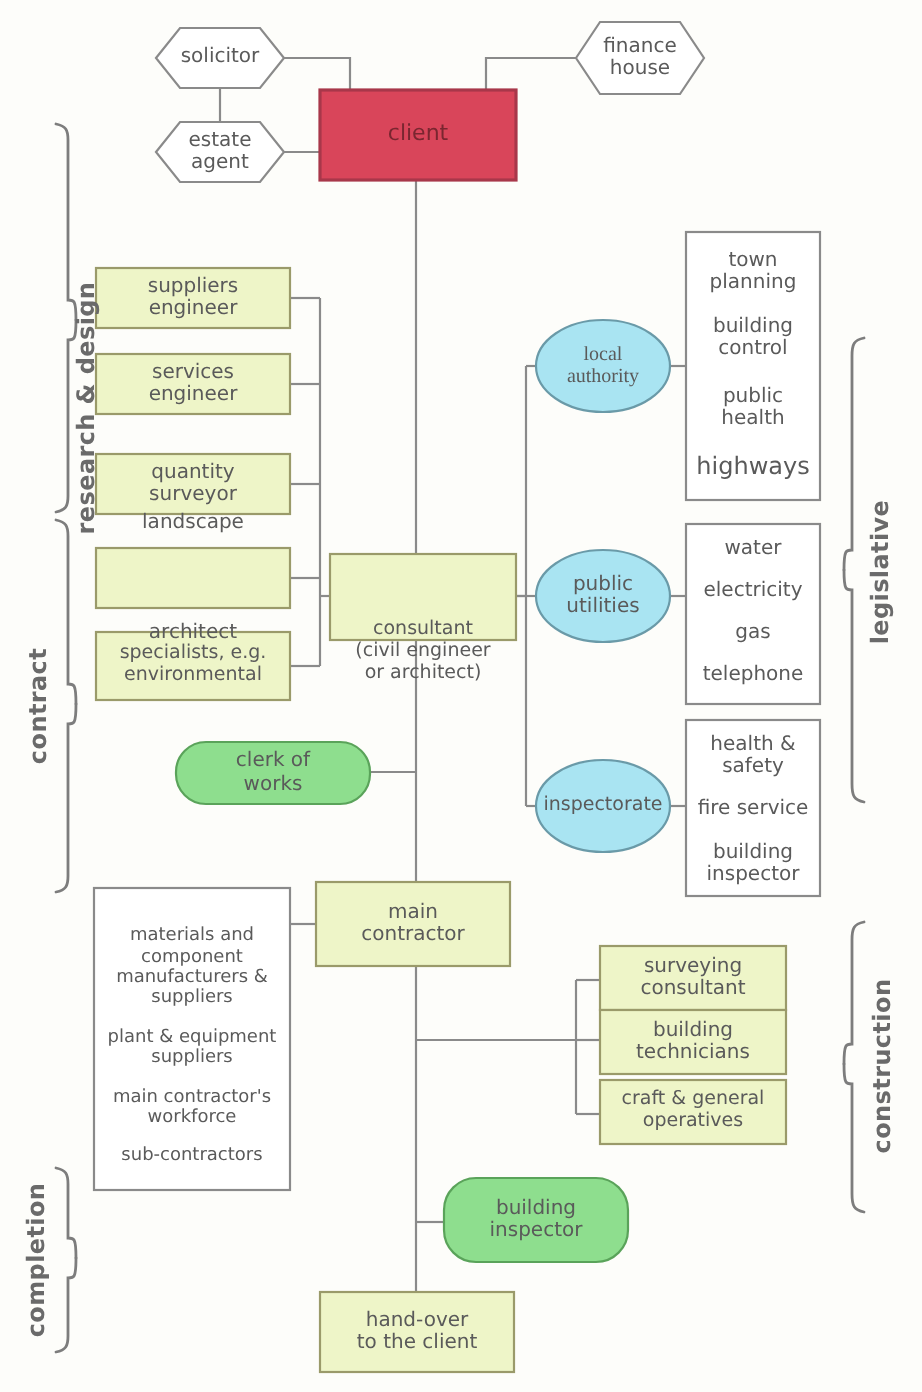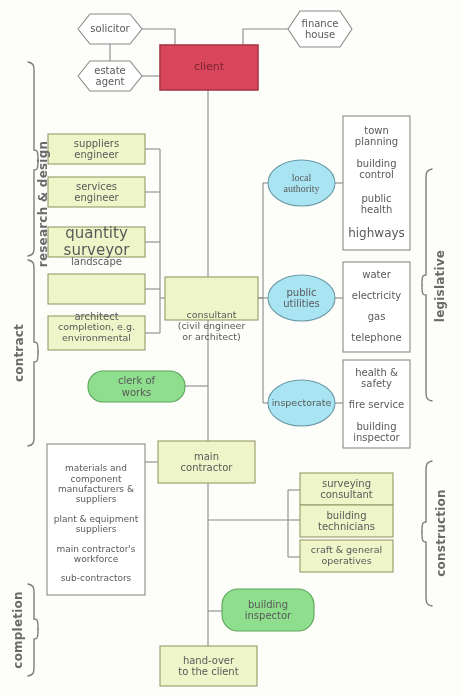--- a/index.html
+++ b/index.html
@@ -216,30 +216,30 @@
   <div class="node-label" style="left:160px;top:45px;width:98px;height:45px;font-size:11px;color:#7a2630;">client</div>
 
   <div class="node-label" style="left:48px;top:134px;width:97px;height:30px;font-size:10px;flex-direction:column;">
     <span>suppliers</span>
     <span>engineer</span>
   </div>
   <div class="node-label" style="left:48px;top:177px;width:97px;height:30px;font-size:10px;flex-direction:column;">
     <span>services</span>
     <span>engineer</span>
   </div>
-  <div class="node-label" style="left:48px;top:227px;width:97px;height:30px;font-size:15px;flex-direction:column;">
+  <div class="node-label" style="left:48px;top:227px;width:97px;height:30px;font-size:10px;flex-direction:column;">
     <span>quantity</span>
     <span>surveyor</span>
   </div>
   <div class="node-label" style="left:48px;top:274px;width:97px;height:30px;font-size:10px;flex-direction:column;gap:43px;">
     <span>landscape</span>
     <span>architect</span>
   </div>
   <div class="node-label" style="left:48px;top:316px;width:97px;height:34px;font-size:9.5px;flex-direction:column;">
-    <span>completion, e.g.</span>
+    <span>specialists, e.g.</span>
     <span>environmental</span>
   </div>
 
   <div class="node-label" style="left:165px;top:277px;width:93px;height:43px;font-size:9.5px;flex-direction:column;margin-top:28px;">
     <span>consultant</span>
     <span>(civil engineer</span>
     <span>or architect)</span>
   </div>
 
   <div class="node-label" style="left:88px;top:371px;width:97px;height:31px;font-size:10px;flex-direction:column;">

